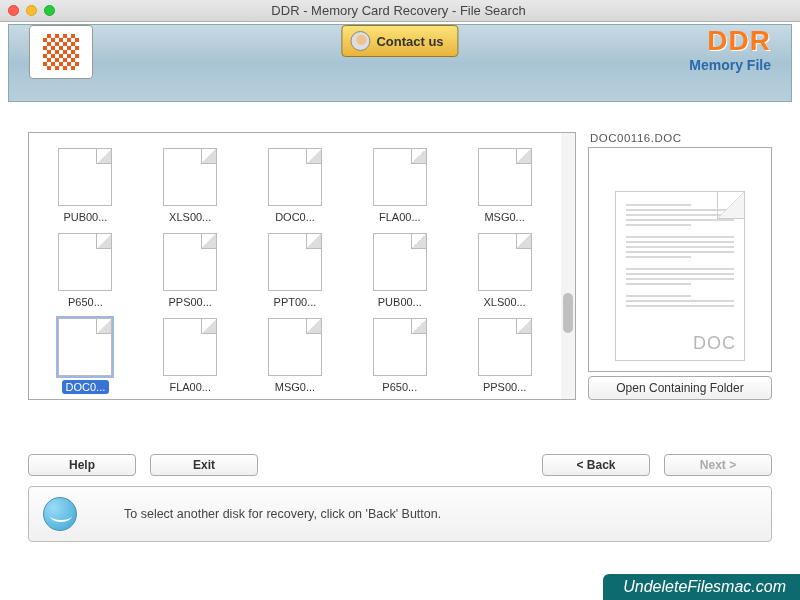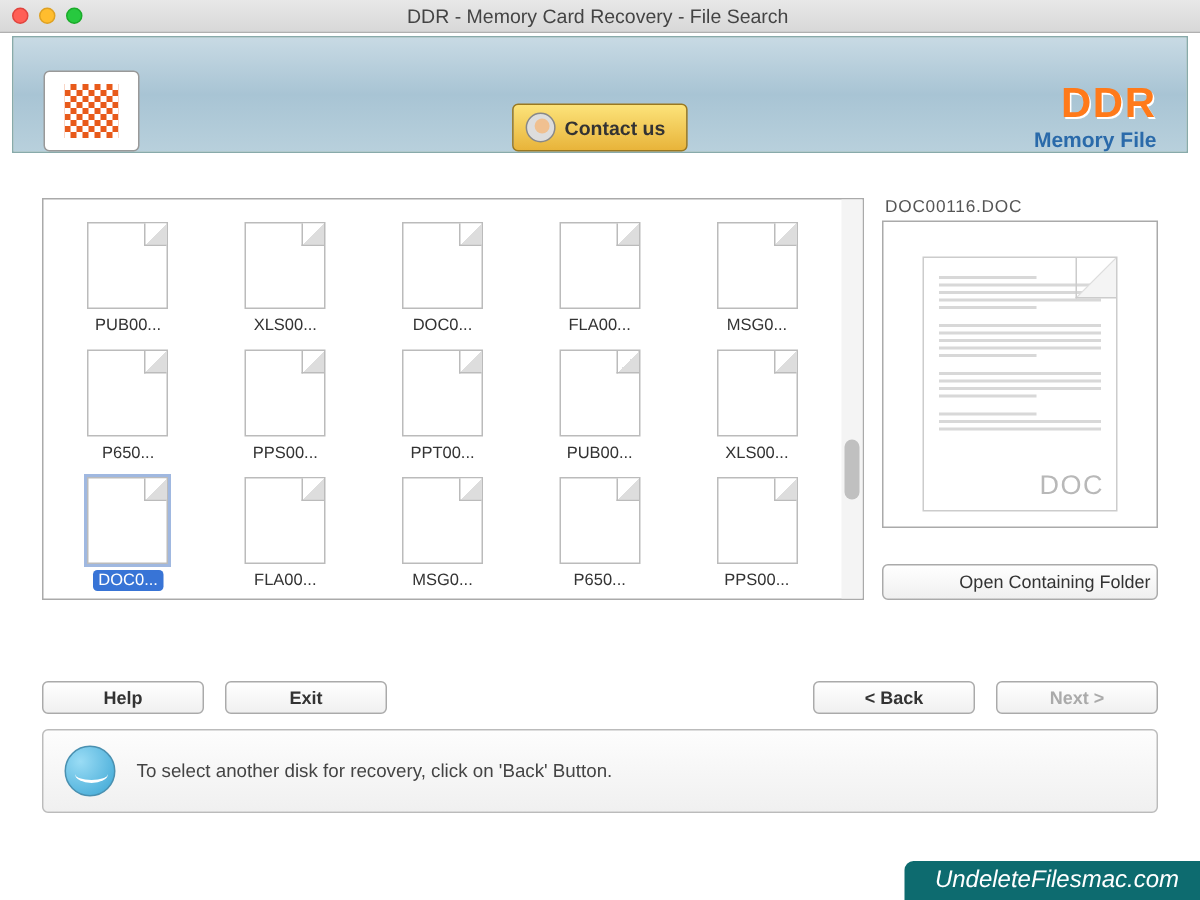--- a/index.html
+++ b/index.html
@@ -8,21 +8,21 @@
     .window { width: 800px; height: 600px; background: #ffffff; position: relative; }
     
     .titlebar { height: 22px; background: linear-gradient(#e8e8e8, #d8d8d8); display: flex; align-items: center; padding: 0 8px; border-bottom: 1px solid #b0b0b0; }
     .traffic-lights { display: flex; gap: 7px; }
     .traffic-light { width: 11px; height: 11px; border-radius: 50%; }
     .tl-red { background: #ff5f56; border: 0.5px solid #e0443e; }
     .tl-yellow { background: #ffbd2e; border: 0.5px solid #dea123; }
     .tl-green { background: #27c93f; border: 0.5px solid #1aab29; }
     .title-text { flex: 1; text-align: center; font-size: 13px; color: #444; padding-right: 50px; }
     
-    .header-banner { height: 78px; background: linear-gradient(180deg, #c8dae4 0%, #a8c4d4 50%, #b8d0dc 100%); border: 1px solid #8aa; margin: 2px 8px 0 8px; display: flex; align-items: flex-end; padding: 0 20px; position: relative; }
+    .header-banner { height: 78px; background: linear-gradient(180deg, #c8dae4 0%, #a8c4d4 50%, #b8d0dc 100%); border: 1px solid #8aa; margin: 2px 8px 0 8px; display: flex; align-items: flex-start; padding: 0 20px; position: relative; }
     .logo-box { width: 64px; height: 54px; background: #fff; border: 1px solid #999; border-radius: 4px; display: flex; align-items: center; justify-content: center; }
     .logo-pattern { width: 36px; height: 36px; background: repeating-conic-gradient(#e85a1a 0 25%, #fff 0 50%) 0 0/8px 8px; }
     .contact-btn { position: absolute; left: 50%; transform: translateX(-50%); background: linear-gradient(#fce37a, #e8b43a); border: 1px solid #9a7820; border-radius: 4px; padding: 5px 14px 5px 8px; display: flex; align-items: center; gap: 6px; font-size: 13px; font-weight: bold; color: #333; cursor: pointer; }
     .contact-icon { width: 20px; height: 20px; background: #ddd; border-radius: 50%; border: 1px solid #888; position: relative; }
     .contact-icon::after { content: ""; position: absolute; width: 10px; height: 10px; background: #f0c090; border-radius: 50%; top: 3px; left: 5px; }
     .brand { margin-left: auto; text-align: right; }
     .brand-ddr { font-size: 28px; font-weight: bold; color: #ff7a1a; letter-spacing: 1px; font-family: Arial; text-shadow: 1px 1px 0 #fff; }
     .brand-sub { font-size: 14px; color: #2a6aaa; font-weight: bold; }
     
     .content-area { display: flex; padding: 30px 28px 8px 28px; gap: 12px; }
@@ -40,31 +40,31 @@
     
     .preview-panel { width: 184px; display: flex; flex-direction: column; }
     .preview-title { font-size: 11.5px; color: #555; padding: 0 0 3px 2px; letter-spacing: 0.5px; }
     .preview-box { flex: 1; border: 1px solid #aaa; background: #fff; display: flex; align-items: flex-end; justify-content: center; padding: 10px; }
     .doc-preview { width: 130px; height: 170px; background: #fff; border: 1px solid #ccc; position: relative; padding: 12px 10px 24px 10px; }
     .doc-preview::after { content: ""; position: absolute; top: 0; right: 0; width: 26px; height: 26px; background: linear-gradient(135deg, transparent 48%, #ddd 50%, #f4f4f4 52%); border-left: 1px solid #ccc; border-bottom: 1px solid #ccc; }
     .doc-lines { display: flex; flex-direction: column; gap: 3px; }
     .doc-line { height: 2px; background: #d8d8d8; }
     .doc-line.short { width: 60%; }
     .doc-ext { position: absolute; bottom: 6px; right: 8px; font-size: 18px; color: #b8b8b8; font-weight: 300; letter-spacing: 1px; }
-    .open-folder-btn { margin-top: 24px; padding: 4px; background: linear-gradient(#fff, #f0f0f0); border: 1px solid #aaa; border-radius: 4px; font-size: 12px; color: #333; cursor: pointer; text-align: right; }
+    .open-folder-btn { margin-top: 4px; padding: 4px; background: linear-gradient(#fff, #f0f0f0); border: 1px solid #aaa; border-radius: 4px; font-size: 12px; color: #333; cursor: pointer; }
     
     .button-row { display: flex; padding: 46px 28px 8px 28px; gap: 14px; }
     .nav-btn { width: 108px; padding: 3px; background: linear-gradient(#fff, #f0f0f0); border: 1px solid #aaa; border-radius: 4px; font-size: 12px; color: #333; cursor: pointer; text-align: center; font-weight: bold; }
     .nav-btn.disabled { color: #aaa; cursor: default; }
     .spacer { flex: 1; }
     
     .hint-bar { margin: 2px 28px 0 28px; border: 1px solid #bbb; border-radius: 4px; background: linear-gradient(#fdfdfd, #f0f0f0); display: flex; align-items: center; padding: 10px 14px; gap: 14px; }
     .hint-icon { width: 34px; height: 34px; border-radius: 50%; background: radial-gradient(circle at 30% 30%, #9adcf5, #3aa5d4); border: 1px solid #4a90b0; position: relative; }
     .hint-icon::after { content: ""; position: absolute; left: 6px; top: 12px; width: 22px; height: 10px; border-radius: 50%; border: 2px solid #fff; border-top: none; border-left: none; border-right: none; }
-    .hint-text { font-size: 12.5px; color: #444; }
+    .hint-text { font-size: 12.5px; color: #444; margin-left: 33px; }
     
     .watermark { position: absolute; right: 0; bottom: 0; background: #0d6b6f; color: #fff; padding: 4px 14px 4px 20px; font-size: 16px; font-style: italic; border-radius: 6px 0 0 0; }
   </style>
 </head>
 <body>
 
 <div class="window">
 
   <div class="titlebar">
     <div class="traffic-lights">

